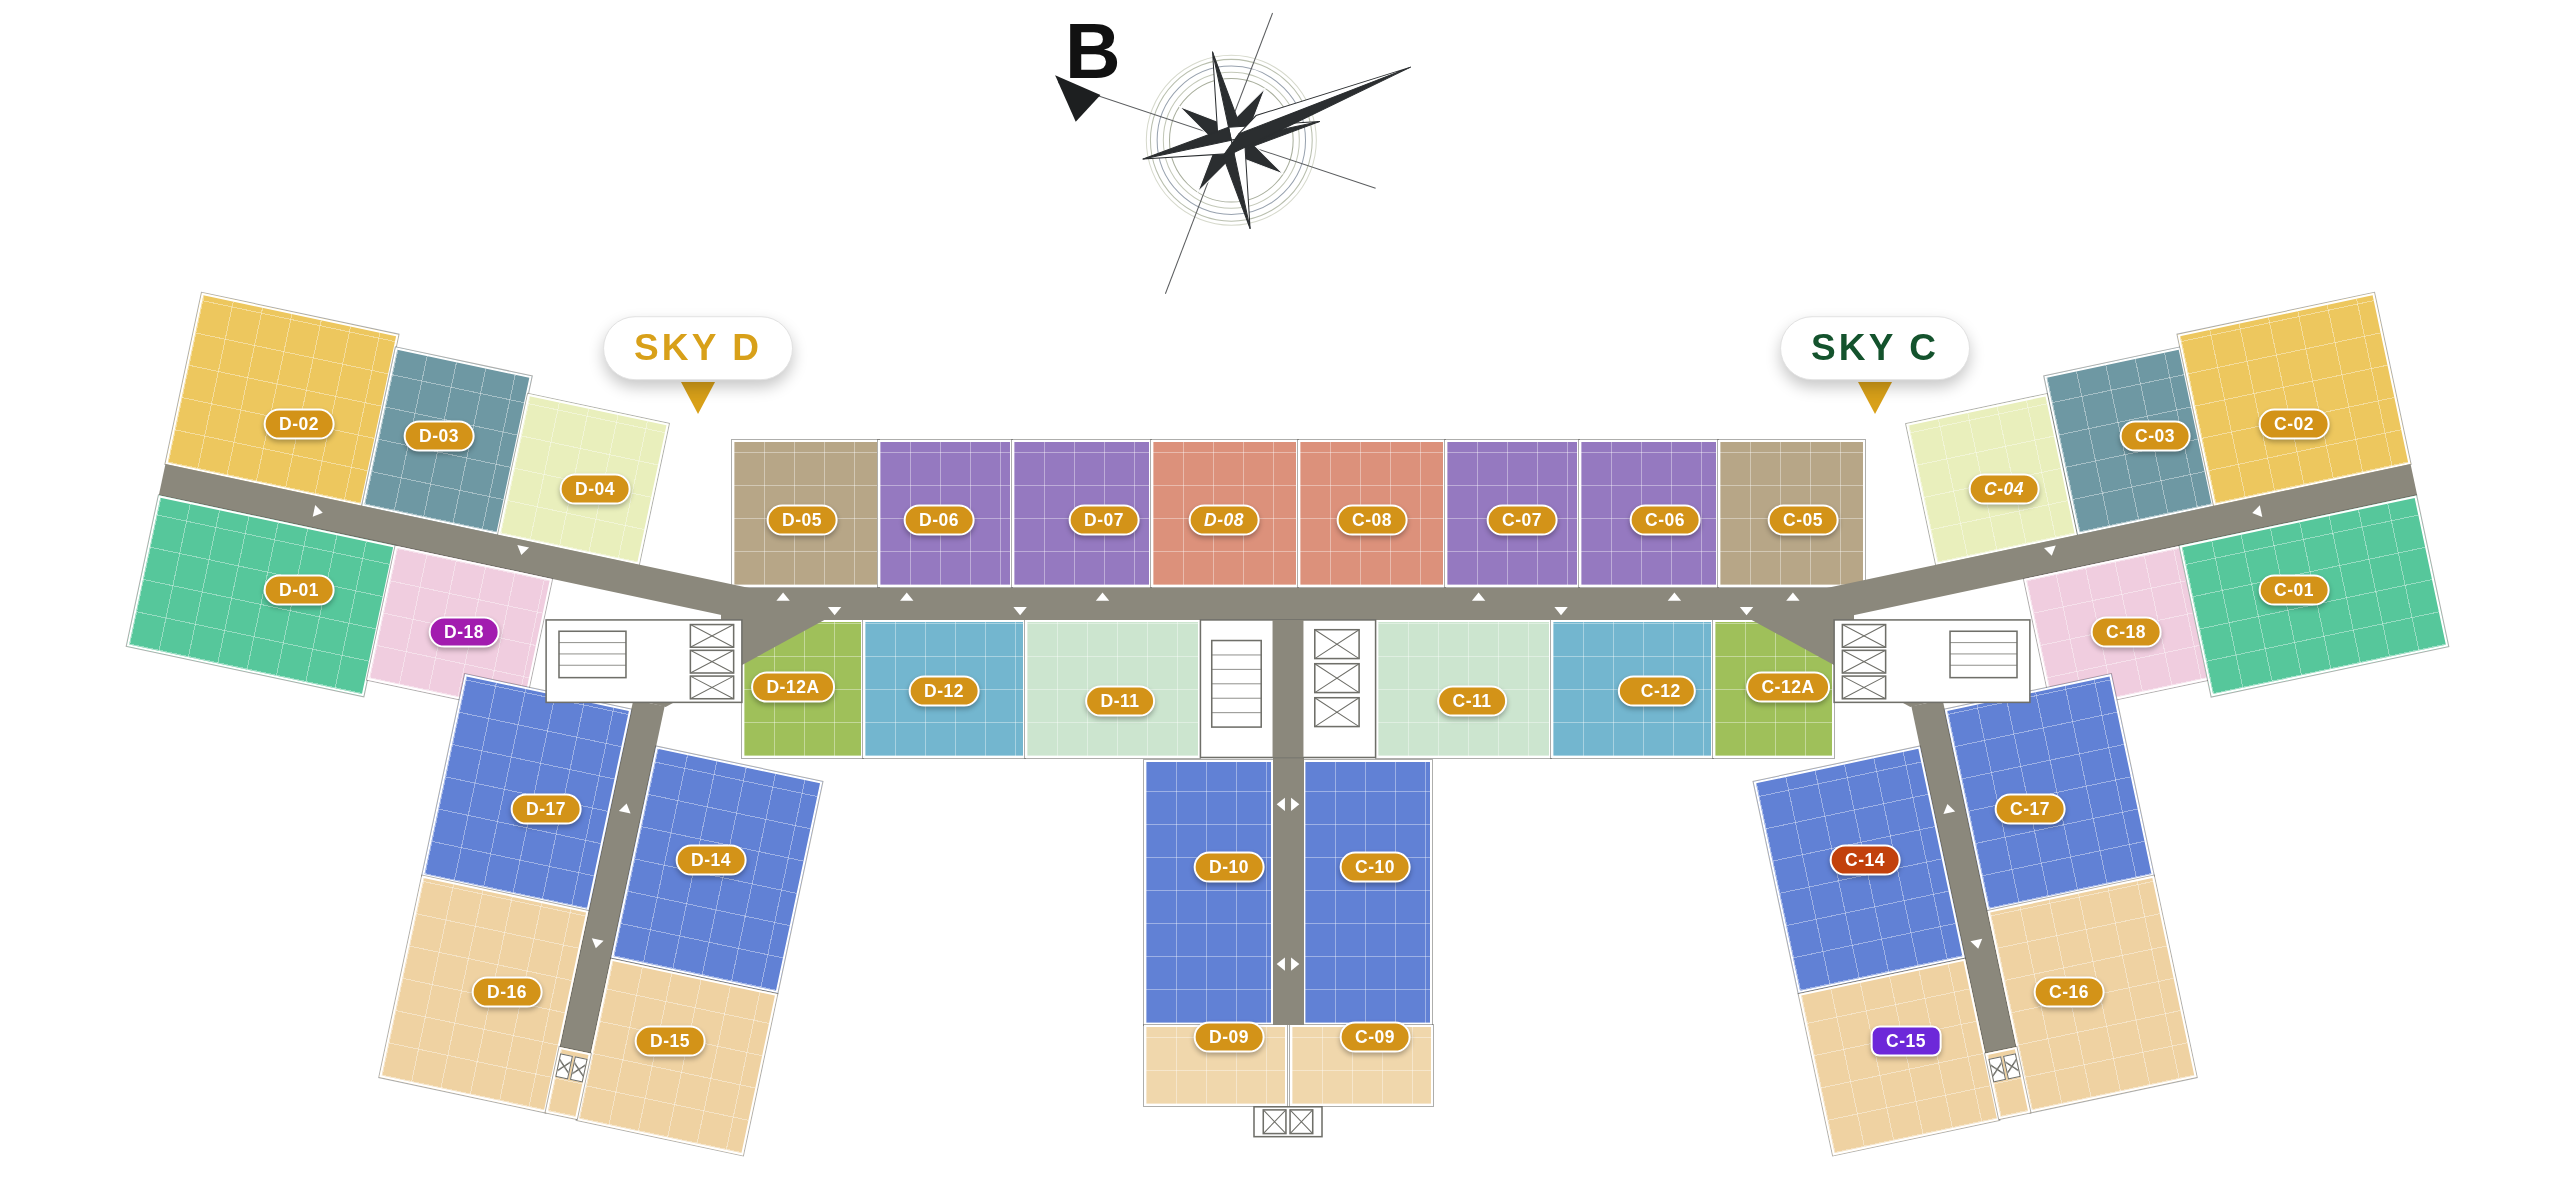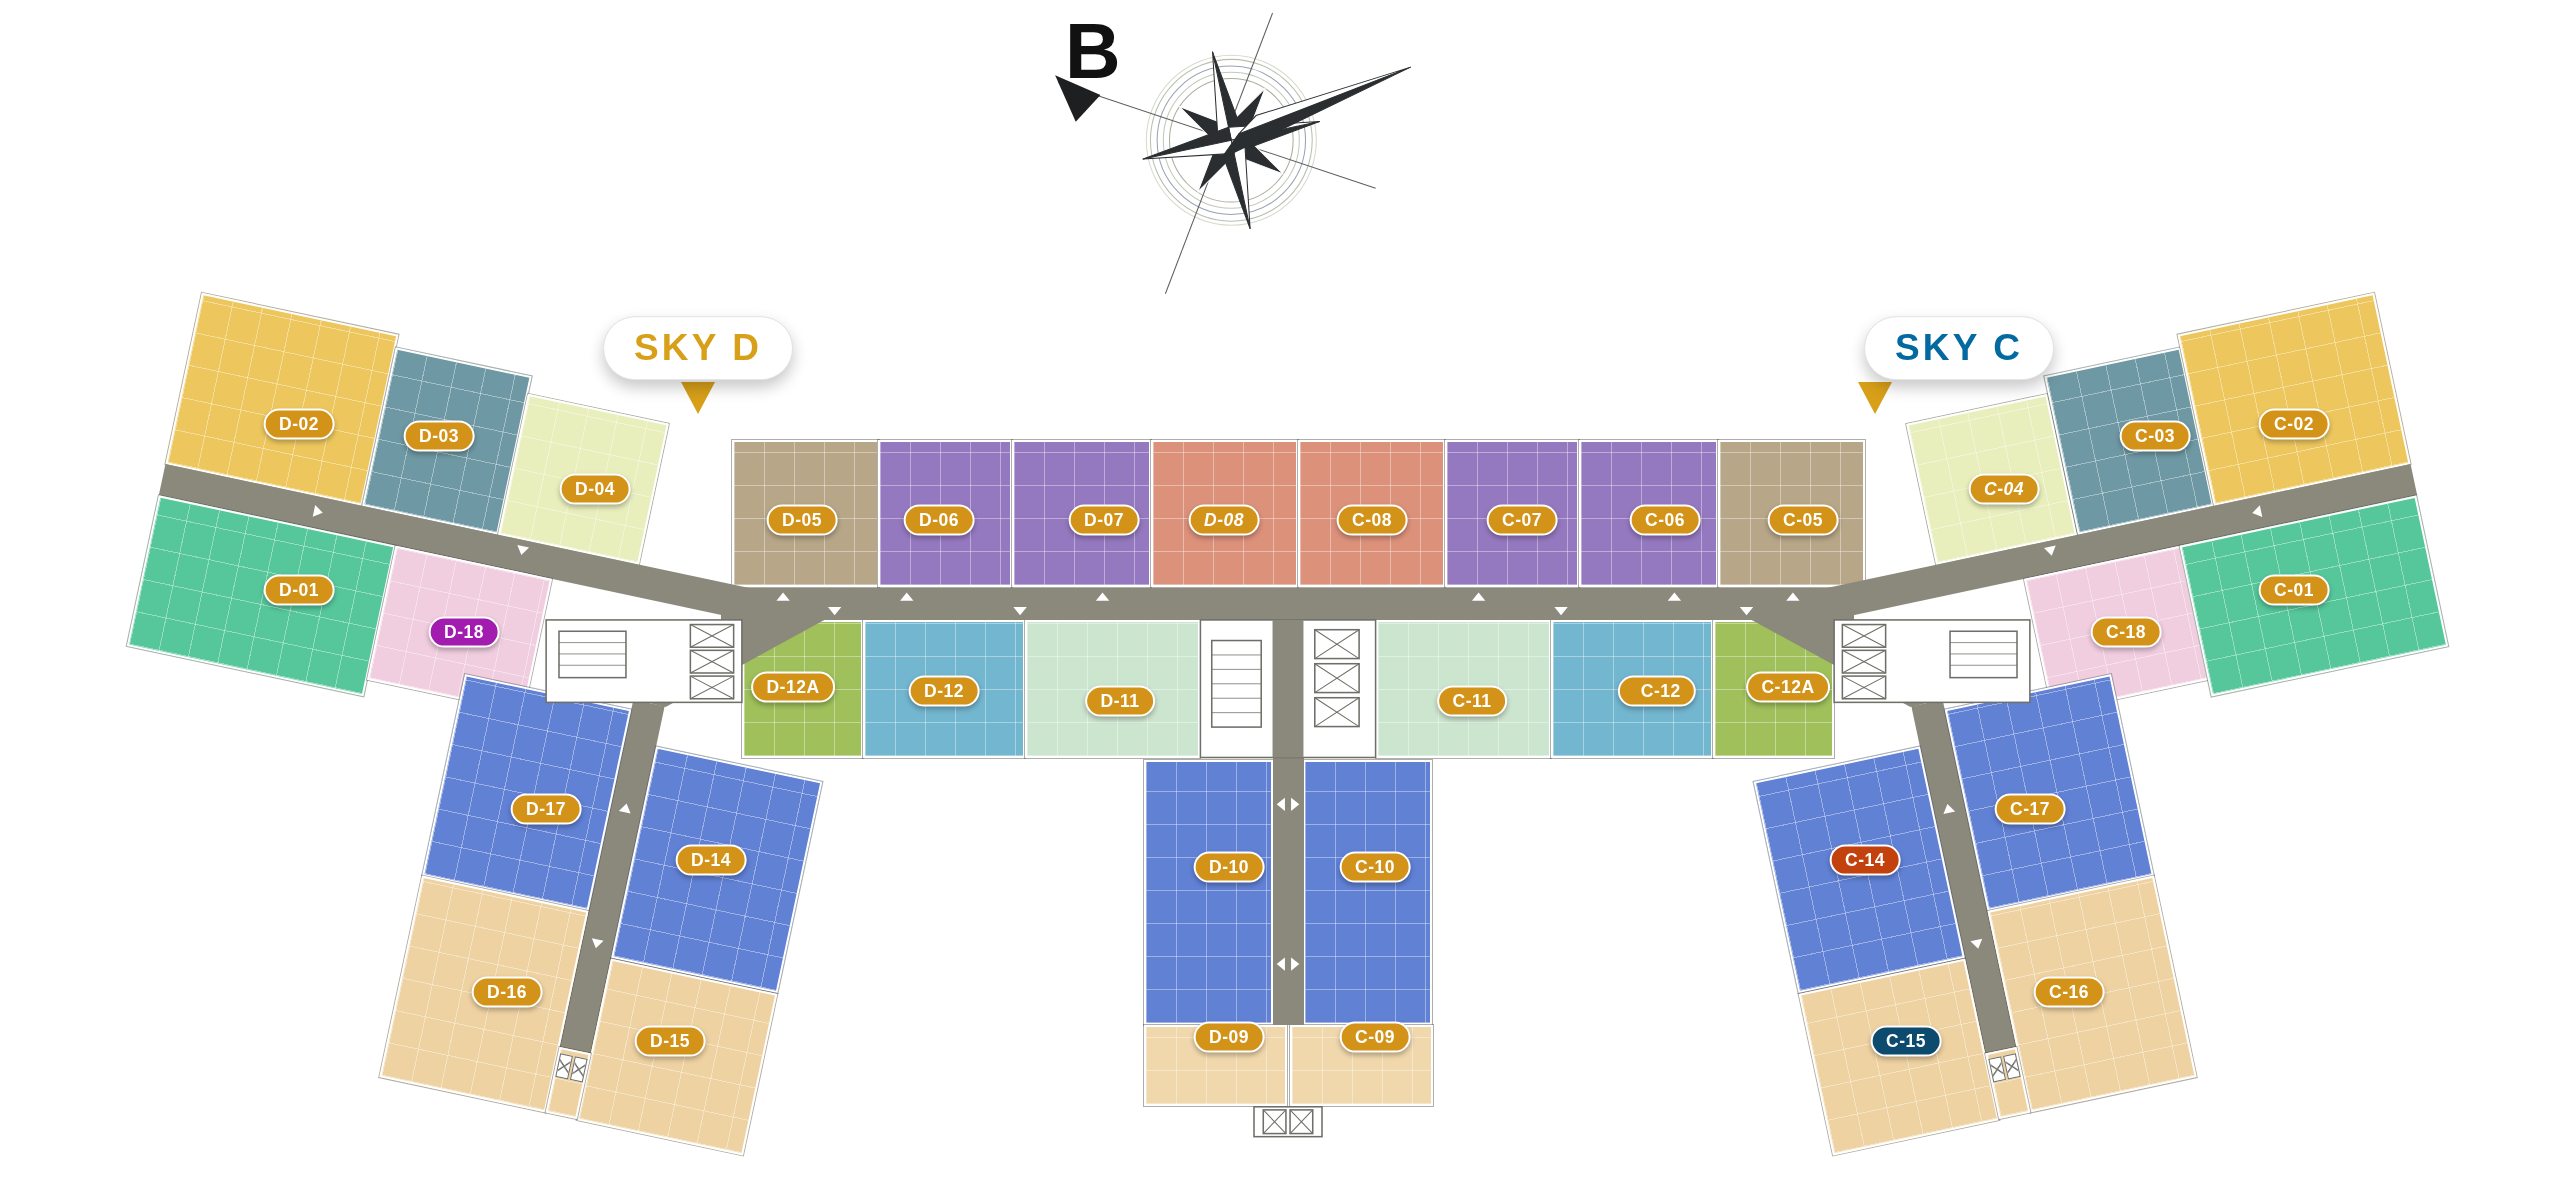--- a/index.html
+++ b/index.html
@@ -231,27 +231,27 @@
   <div class="badge" style="left: 1803px; top: 520px; background-color: rgb(211, 147, 24);">C-05</div>
   <div class="badge" style="left: 1665px; top: 520px; background-color: rgb(211, 147, 24);">C-06</div>
   <div class="badge" style="left: 1522px; top: 520px; background-color: rgb(211, 147, 24);">C-07</div>
   <div class="badge" style="left: 1372px; top: 520px; background-color: rgb(211, 147, 24);">C-08</div>
   <div class="badge" style="left: 1375px; top: 1037px; background-color: rgb(211, 147, 24);">C-09</div>
   <div class="badge" style="left: 1375px; top: 867px; background-color: rgb(211, 147, 24);">C-10</div>
   <div class="badge" style="left: 1472px; top: 701px; background-color: rgb(211, 147, 24);">C-11</div>
   <div class="badge" style="left: 1657px; top: 691px; background-color: rgb(211, 147, 24); padding-left: 21px;">C-12</div>
   <div class="badge" style="left: 1788px; top: 687px; background-color: rgb(211, 147, 24);">C-12A</div>
   <div class="badge" style="left: 1865px; top: 860px; background-color: #c2410c;">C-14</div>
-  <div class="badge" style="left: 1906px; top: 1041px; background-color: #0c4a6e;">C-15</div>
+  <div class="badge" style="left: 1906px; top: 1041px; background-color: #6d28d9; border-radius: 9px;">C-15</div>
   <div class="badge" style="left: 2069px; top: 992px; background-color: rgb(211, 147, 24);">C-16</div>
   <div class="badge" style="left: 2030px; top: 809px; background-color: rgb(211, 147, 24);">C-17</div>
   <div class="badge" style="left: 2126px; top: 632px; background-color: rgb(211, 147, 24);">C-18</div>
 
   <div class="tower" style="left:698px;top:348px;color:#D8A019"><span>SKY D</span></div>
   <div class="tower-tip" style="left:698px;top:382px;border-top:32px solid #D8A019"></div>
 
-  <div class="tower" style="left:1959px;top:348px;color:#0369a1"><span>SKY C</span></div>
+  <div class="tower" style="left:1875px;top:348px;color:#14532d"><span>SKY C</span></div>
   <div class="tower-tip" style="left:1875px;top:382px;border-top:32px solid #D8A019"></div>
 
   <div class="north" style="left:1065px;top:13.4px">B</div>
 
 </div>
 
 
 </body></html>

